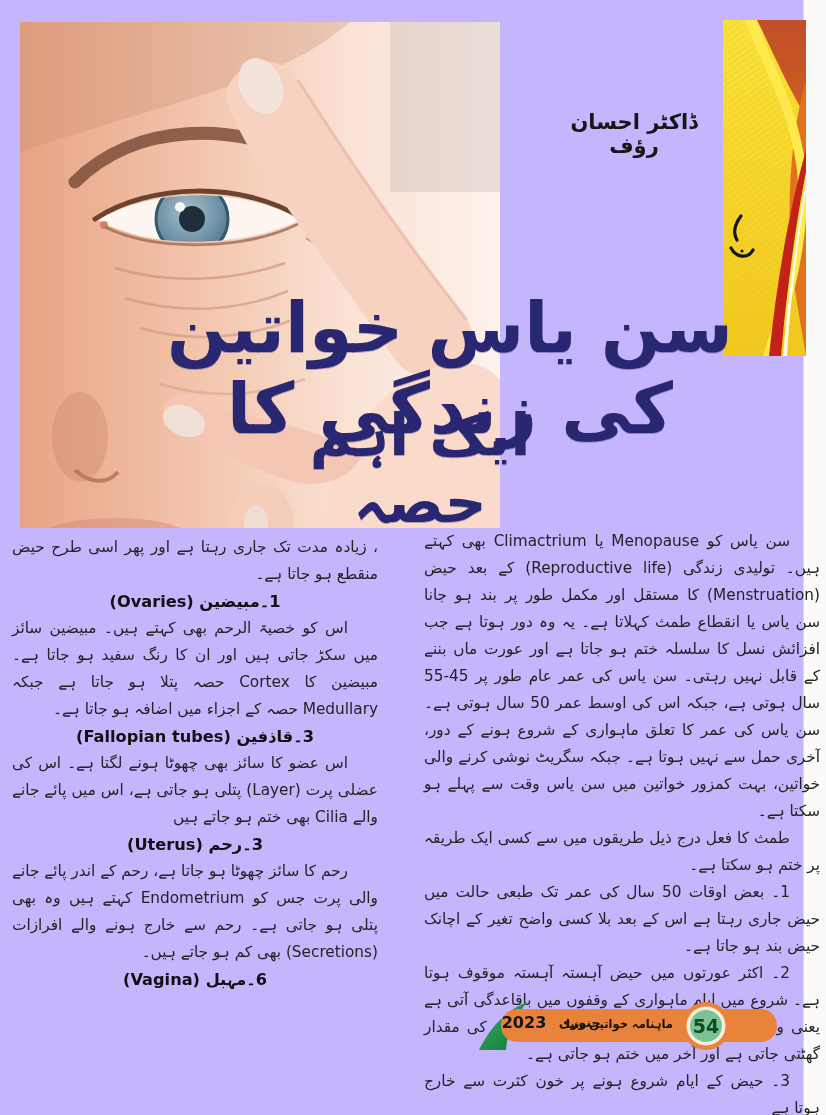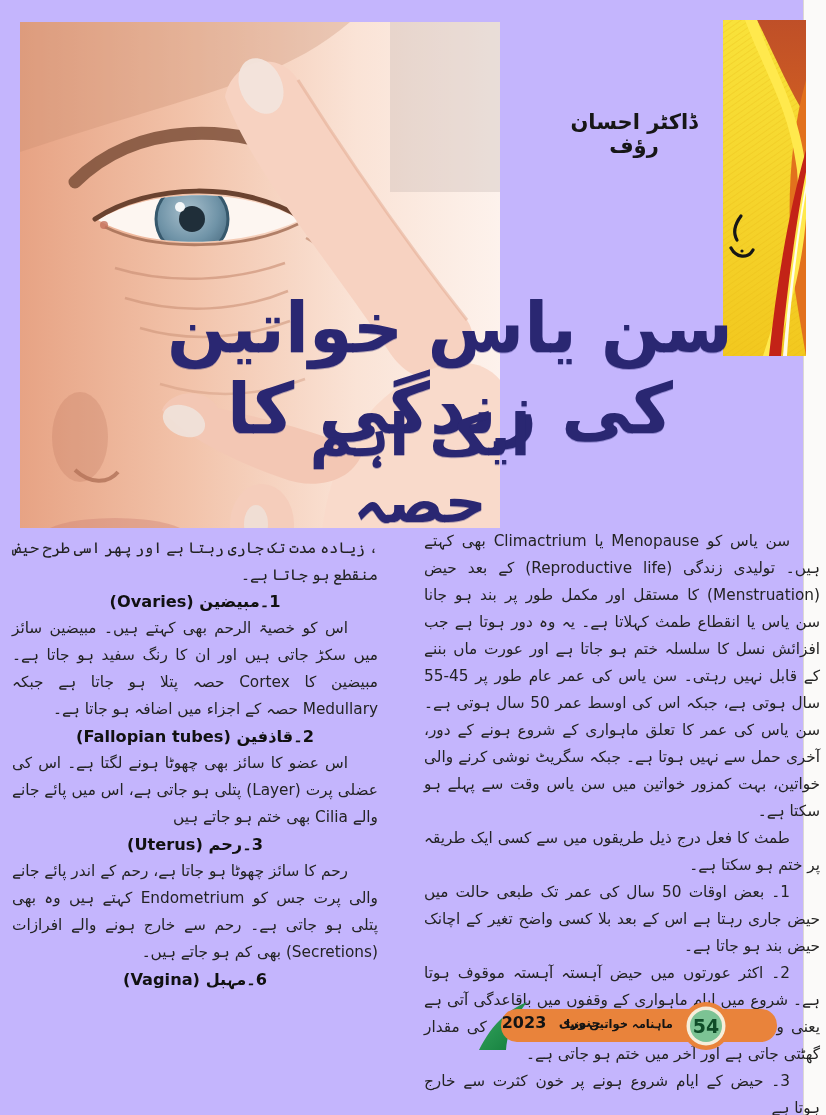--- a/index.html
+++ b/index.html
@@ -15,21 +15,21 @@
 
   .title-line{position:absolute;direction:rtl;text-align:center;font-weight:bold;line-height:1.15;
               text-shadow:0 1px 0 rgba(42,39,114,.35);}
   .title-1{left:140px;top:288px;width:620px;font-size:70px;}
   .title-2{left:255px;top:402px;width:330px;font-size:58px;}
 
   .col{position:absolute;direction:rtl;font-size:15.3px;line-height:27px;text-align:justify;color:#232323;}
   .col-right{left:424px;top:528px;width:396px;}
   .col-left{left:12px;top:534px;width:366px;}
   .col p{margin:0;text-indent:30px;}
-  .col p.no-indent{text-indent:0;font-family:Liberation Serif, serif;}
+  .col p.no-indent{text-indent:0;}
   .col .sec-h{margin:0;text-align:center;font-weight:bold;font-size:16.2px;text-indent:0;color:#111;}
 
   .footer{position:absolute;left:477px;top:1000px;width:310px;height:56px;}
   .footer svg{position:absolute;left:0;top:0;}
   .footer .ftxt{position:absolute;direction:rtl;color:#141414;white-space:nowrap;}
   .f-magazine{left:114px;top:17px;width:82px;text-align:center;font-size:11.5px;font-weight:bold;}
   .f-month{left:82px;top:15px;width:42px;text-align:center;font-size:13px;font-weight:bold;}
   .f-year{left:22px;top:13px;width:50px;text-align:center;font-size:16px;font-weight:bold;direction:ltr;}
   .f-badge-num{position:absolute;left:213px;top:15px;width:32px;text-align:center;
                font-size:19px;font-weight:bold;color:#0f4d28;direction:ltr;}
@@ -143,21 +143,21 @@
     <p>طمث کا فعل درج ذیل طریقوں میں سے کسی ایک طریقہ پر ختم ہو سکتا ہے۔</p>
     <p>1۔ بعض اوقات 50 سال کی عمر تک طبعی حالت میں حیض جاری رہتا ہے اس کے بعد بلا کسی واضح تغیر کے اچانک حیض بند ہو جاتا ہے۔</p>
     <p>2۔ اکثر عورتوں میں حیض آہستہ آہستہ موقوف ہوتا ہے۔ شروع میں ایام ماہواری کے وقفوں میں باقاعدگی آتی ہے یعنی وقفے لمبے ہو جاتے ہیں اور حیض میں خون کی مقدار گھٹتی جاتی ہے اور آخر میں ختم ہو جاتی ہے۔</p>
     <p>3۔ حیض کے ایام شروع ہونے پر خون کثرت سے خارج ہوتا ہے</p>
   </div>
 
   <div class="col col-left">
     <p class="no-indent">، زیادہ مدت تک جاری رہتا ہے اور پھر اسی طرح حیض منقطع ہو جاتا ہے۔</p>
     <div class="sec-h">1۔مبیضین (Ovaries)</div>
     <p>اس کو خصیۃ الرحم بھی کہتے ہیں۔ مبیضین سائز میں سکڑ جاتی ہیں اور ان کا رنگ سفید ہو جاتا ہے۔ مبیضین کا Cortex حصہ پتلا ہو جاتا ہے جبکہ Medullary حصہ کے اجزاء میں اضافہ ہو جاتا ہے۔</p>
-    <div class="sec-h">2۔قاذفین (Fallopian tubes)</div>
+    <div class="sec-h">3۔قاذفین (Fallopian tubes)</div>
     <p>اس عضو کا سائز بھی چھوٹا ہونے لگتا ہے۔ اس کی عضلی پرت (Layer) پتلی ہو جاتی ہے، اس میں پائے جانے والے Cilia بھی ختم ہو جاتے ہیں</p>
     <div class="sec-h">3۔رحم (Uterus)</div>
     <p>رحم کا سائز چھوٹا ہو جاتا ہے، رحم کے اندر پائے جانے والی پرت جس کو Endometrium کہتے ہیں وہ بھی پتلی ہو جاتی ہے۔ رحم سے خارج ہونے والے افرازات (Secretions) بھی کم ہو جاتے ہیں۔</p>
     <div class="sec-h">6۔مہبل (Vagina)</div>
   </div>
 
   <div class="footer">
     <svg width="310" height="56" viewBox="0 0 310 56">
       <defs>
         <linearGradient id="swoosh" x1="0" y1="0" x2="1" y2="1">

